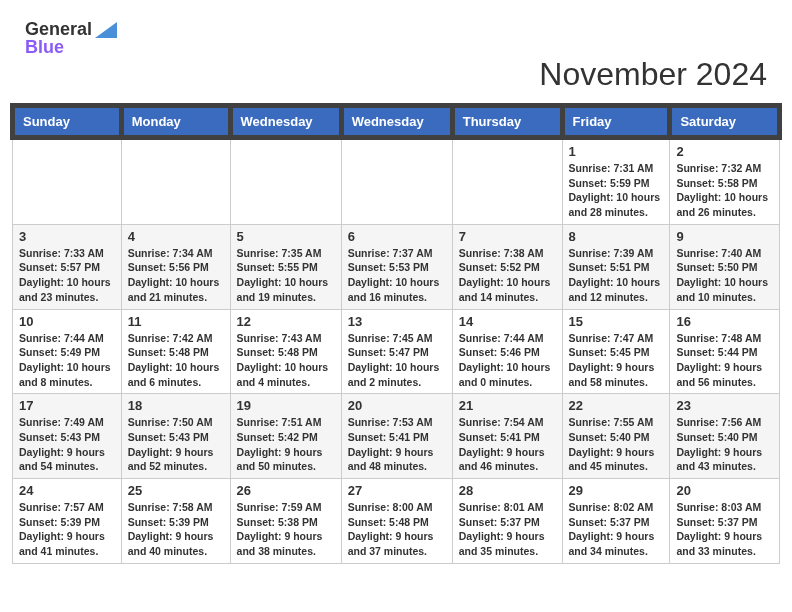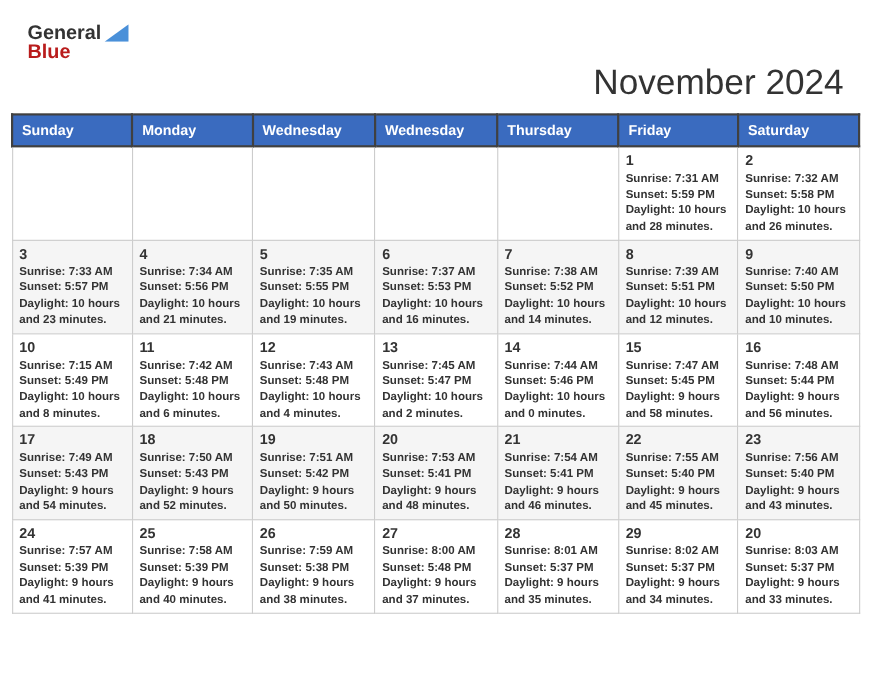--- a/index.html
+++ b/index.html
@@ -18,21 +18,21 @@
     }
     .logo-general {
       font-size: 18px;
       font-weight: bold;
       color: #333;
       line-height: 1;
     }
     .logo-blue {
       font-size: 18px;
       font-weight: bold;
-      color: #b91c1c;
+      color: #8b5cf6;
       line-height: 1;
     }
     .title-area {
       text-align: right;
     }
     .month-title {
       font-size: 32px;
       font-weight: normal;
       color: #333;
       margin-top: 36px;
@@ -46,21 +46,21 @@
       border-collapse: collapse;
       margin-top: 5px;
     }
     .calendar th {
       background-color: #3a6bbf;
       color: #fff;
       text-align: left;
       padding: 6px 8px;
       font-size: 13px;
       font-weight: bold;
-      border: 2px solid #404040;
+      border: 5px solid #404040;
     }
     .calendar td {
       border: 1px solid #ccc;
       vertical-align: top;
       padding: 4px 6px;
       width: 113px;
       min-height: 80px;
       font-size: 11px;
       color: #333;
       background: #fff;
@@ -190,21 +190,21 @@
         <td>
           <span class="day-number">9</span>
           <div class="day-info">Sunrise: 7:40 AM
 Sunset: 5:50 PM
 Daylight: 10 hours and 10 minutes.</div>
         </td>
       </tr>
       <tr>
         <td>
           <span class="day-number">10</span>
-          <div class="day-info">Sunrise: 7:15 AM
+          <div class="day-info">Sunrise: 7:44 AM
 Sunset: 5:49 PM
 Daylight: 10 hours and 8 minutes.</div>
         </td>
         <td>
           <span class="day-number">11</span>
           <div class="day-info">Sunrise: 7:42 AM
 Sunset: 5:48 PM
 Daylight: 10 hours and 6 minutes.</div>
         </td>
         <td>

